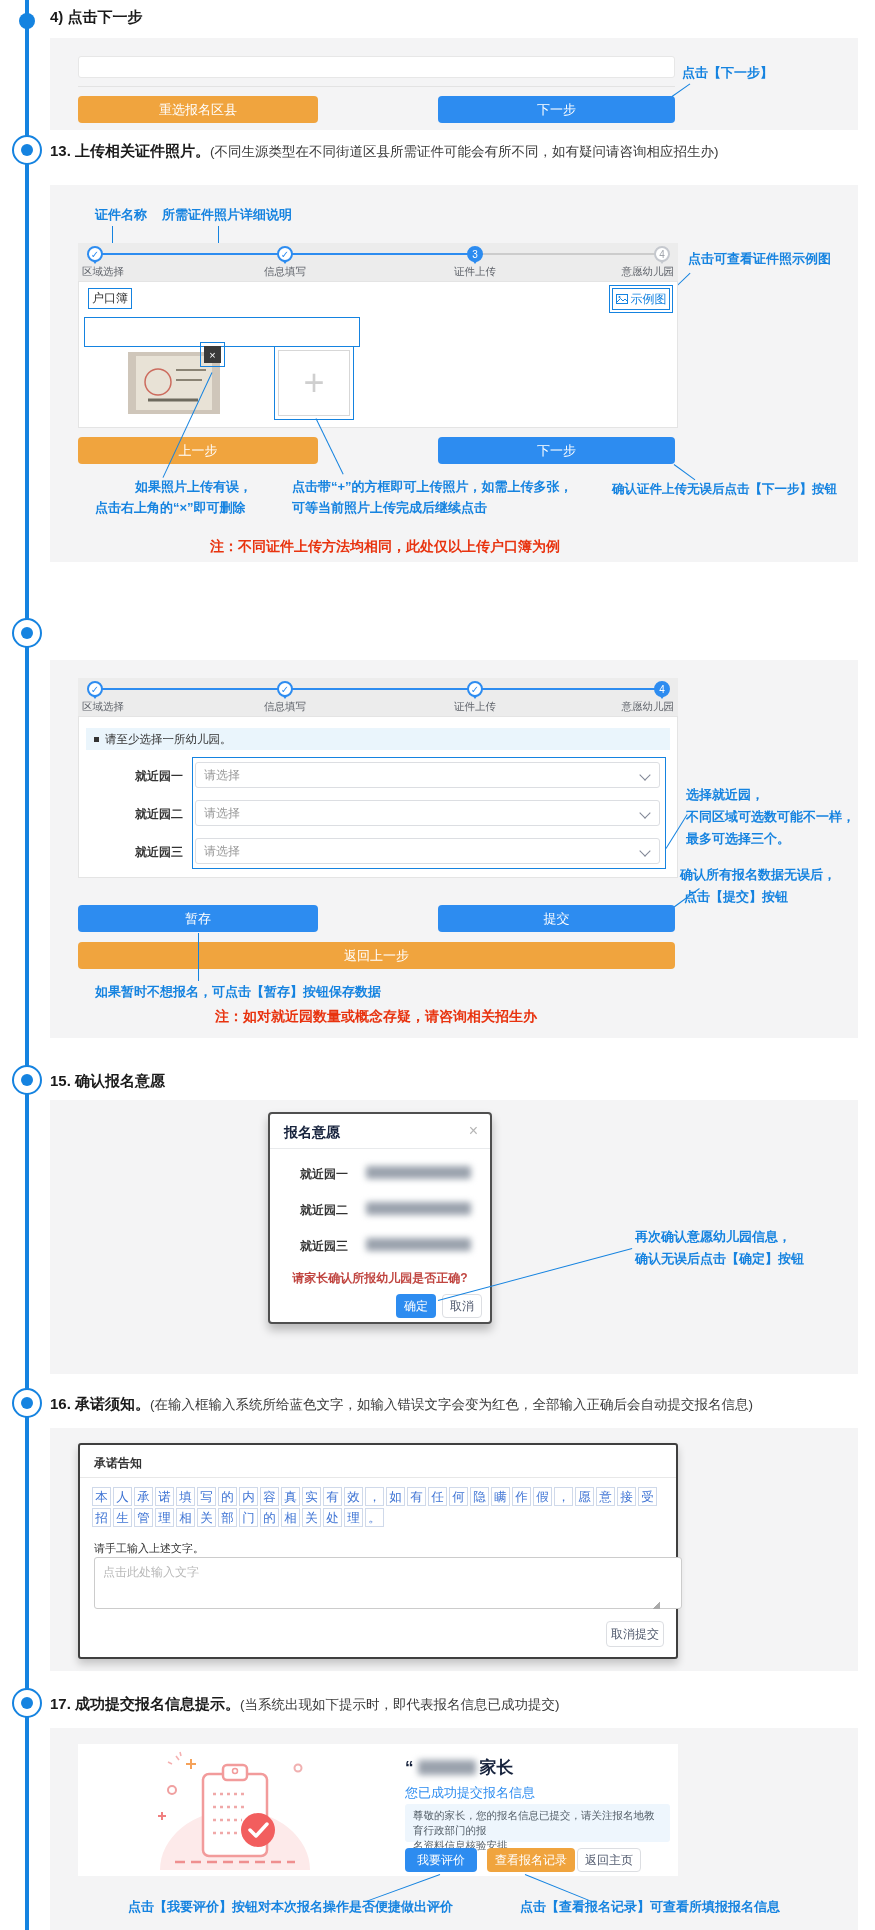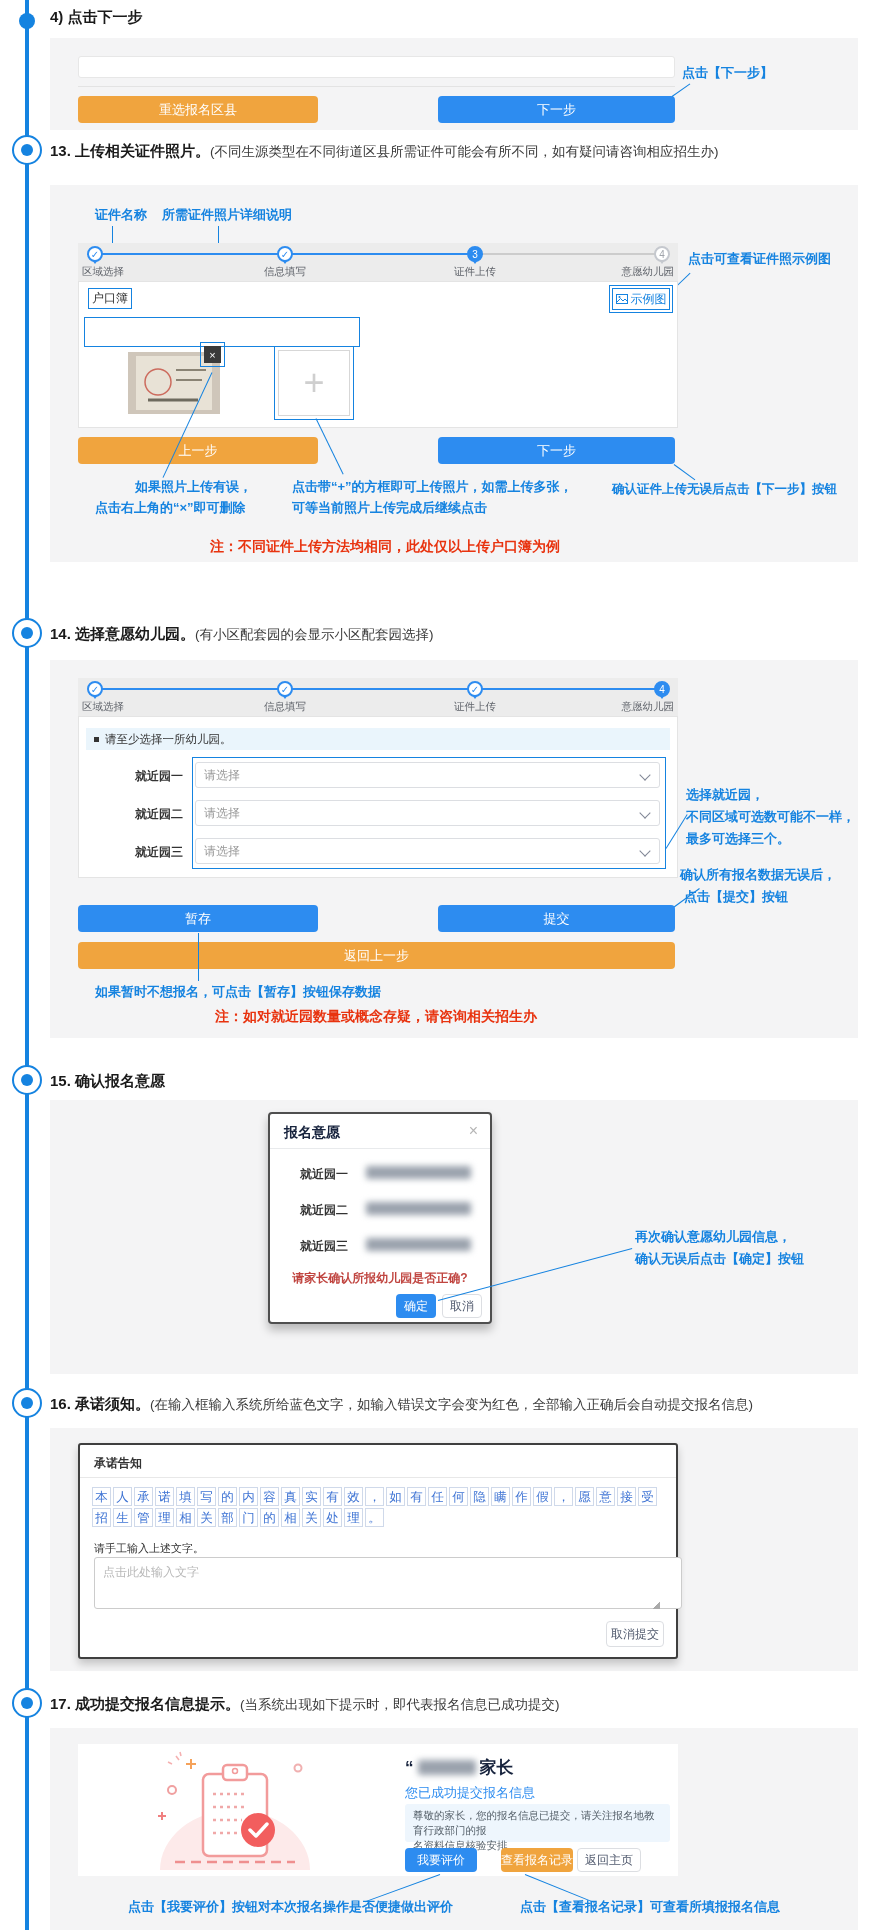--- a/index.html
+++ b/index.html
@@ -157,21 +157,20 @@
   <div class="line" style="left:316px;top:418px;width:62px;transform:rotate(64deg);"></div>
   <div class="line" style="left:674px;top:464px;width:26px;transform:rotate(36deg);"></div>
 
   <div class="ann" style="left:95px;top:478px;margin-left:40px;">如果照片上传有误，</div>
   <div class="ann" style="left:95px;top:499px;">点击右上角的“×”即可删除</div>
   <div class="ann" style="left:292px;top:478px;">点击带“+”的方框即可上传照片，如需上传多张，</div>
   <div class="ann" style="left:292px;top:499px;">可等当前照片上传完成后继续点击</div>
   <div class="ann" style="left:612px;top:481px;font-size:12.5px;">确认证件上传无误后点击【下一步】按钮</div>
   <div class="note" style="left:210px;top:538px;">注：不同证件上传方法均相同，此处仅以上传户口簿为例</div>
 
-  <div class="step-h" style="top:625px;"><b>14. 选择意愿幼儿园。</b><span>(有小区配套园的会显示小区配套园选择)</span></div>
   <div class="panel" style="top:660px;height:378px;"></div>
 
   <div class="stepper" style="left:78px;top:678px;">
     <div class="sp-seg seg-on" style="left:17px;width:190px;"></div>
     <div class="sp-seg seg-on" style="left:207px;width:190px;"></div>
     <div class="sp-seg seg-on" style="left:397px;width:187px;"></div>
     <div class="pin pin-done" style="left:9px;">
         <span>✓</span>
         <span class="tip"></span>
       </div>
@@ -341,21 +340,21 @@
     <span>“</span>
     <span class="blur-block" style="display:inline-block;width:58px;height:15px;margin:0 4px;"></span>
     <span>家长</span>
   </div>
   <div class="abs" style="left:405px;top:1784px;font-size:13px;color:var(--btn_blue);">您已成功提交报名信息</div>
   <div class="msgbox" style="left:405px;top:1804px;width:265px;height:38px;">
     <div>尊敬的家长，您的报名信息已提交，请关注报名地教育行政部门的报</div>
     <div>名资料信息核验安排。</div>
   </div>
   <div class="btn btn-blue" style="left:405px;top:1848px;width:72px;height:24px;font-size:12px;">我要评价</div>
-  <div class="btn btn-orange" style="left:501px;top:1848px;width:72px;height:24px;font-size:12px;">查看报名记录</div>
+  <div class="btn btn-orange" style="left:487px;top:1848px;width:88px;height:24px;font-size:12px;">查看报名记录</div>
   <div class="btn btn-white" style="left:577px;top:1848px;width:64px;height:24px;font-size:12px;">返回主页</div>
 
   <div class="line" style="left:440px;top:1874px;width:80px;transform:rotate(160deg);"></div>
   <div class="line" style="left:525px;top:1874px;width:75px;transform:rotate(22deg);"></div>
   <div class="ann" style="left:128px;top:1898px;">点击【我要评价】按钮对本次报名操作是否便捷做出评价</div>
   <div class="ann" style="left:520px;top:1898px;">点击【查看报名记录】可查看所填报报名信息</div>
 
 </div>
 
 </body></html>

